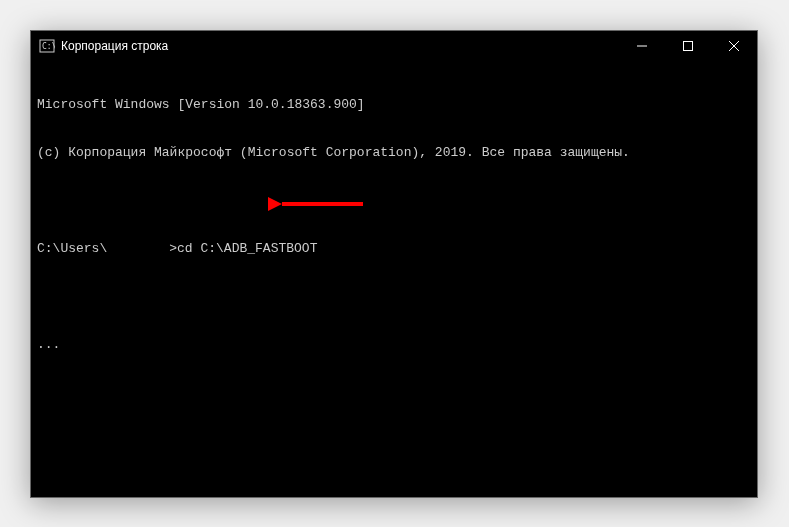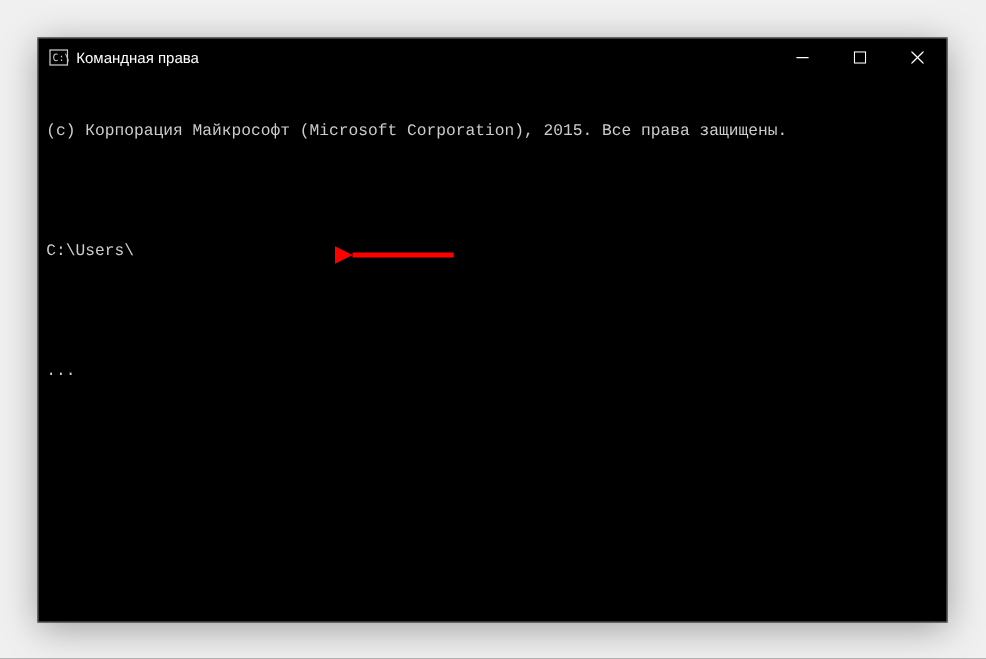--- a/index.html
+++ b/index.html
@@ -111,21 +111,21 @@
 <body>
 
 <div class="window">
   <div class="titlebar">
     <span class="titlebar-icon">
       <svg viewBox="0 0 16 16">
         <rect x="1" y="2" width="14" height="12" fill="none" stroke="#ccc" stroke-width="1"></rect>
         <text x="3" y="11" font-size="8" fill="#ccc" font-family="monospace">C:\</text>
       </svg>
     </span>
-    <span class="title-text">Командная права</span>
+    <span class="title-text">Корпорация строка</span>
     <div class="window-controls">
       <div class="win-btn">
         <svg viewBox="0 0 10 10">
             <line x1="0" y1="5" x2="10" y2="5" stroke="#fff" stroke-width="1"></line>
           </svg>
       </div>
       <div class="win-btn">
         <svg viewBox="0 0 10 10">
             <rect x="0.5" y="0.5" width="9" height="9" fill="none" stroke="#fff" stroke-width="1"></rect>
           </svg>
@@ -133,24 +133,25 @@
       <div class="win-btn">
         <svg viewBox="0 0 10 10">
           <line x1="0" y1="0" x2="10" y2="10" stroke="#fff" stroke-width="1"></line>
           <line x1="10" y1="0" x2="0" y2="10" stroke="#fff" stroke-width="1"></line>
         </svg>
       </div>
     </div>
   </div>
 
   <div class="terminal">
-    <div class="line"><span>(c) Корпорация Майкрософт (Microsoft Corporation), 2015. Все права защищены.</span></div>
+    <div class="line"><span>Microsoft Windows [Version 10.0.18363.900]</span></div>
+    <div class="line"><span>(c) Корпорация Майкрософт (Microsoft Corporation), 2019. Все права защищены.</span></div>
     <div class="line"><span></span></div>
     <div class="line">
-      <span>C:\Users\</span><span class="redact"></span>
+      <span>C:\Users\</span><span class="redact"></span><span>&gt;cd C:\ADB_FASTBOOT</span>
     </div>
     <div class="line"><span></span></div>
     <div class="line"><span>...</span></div>
     
     
   </div>
 </div>
 
 <div class="arrow-annotation">
   <svg width="100" height="28" viewBox="0 0 100 28">

